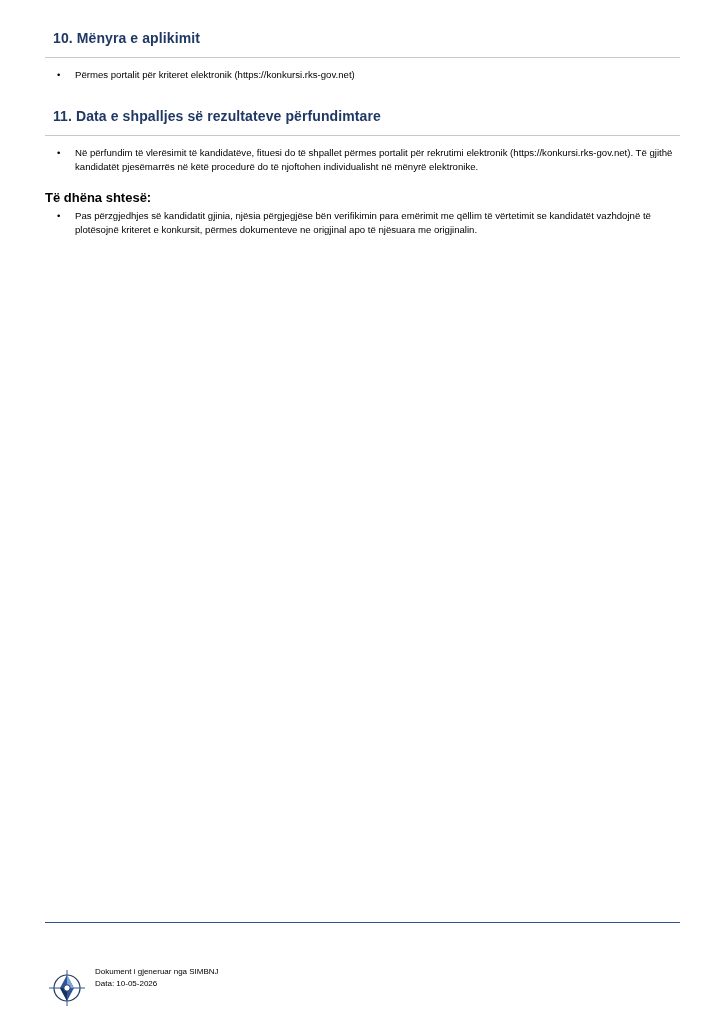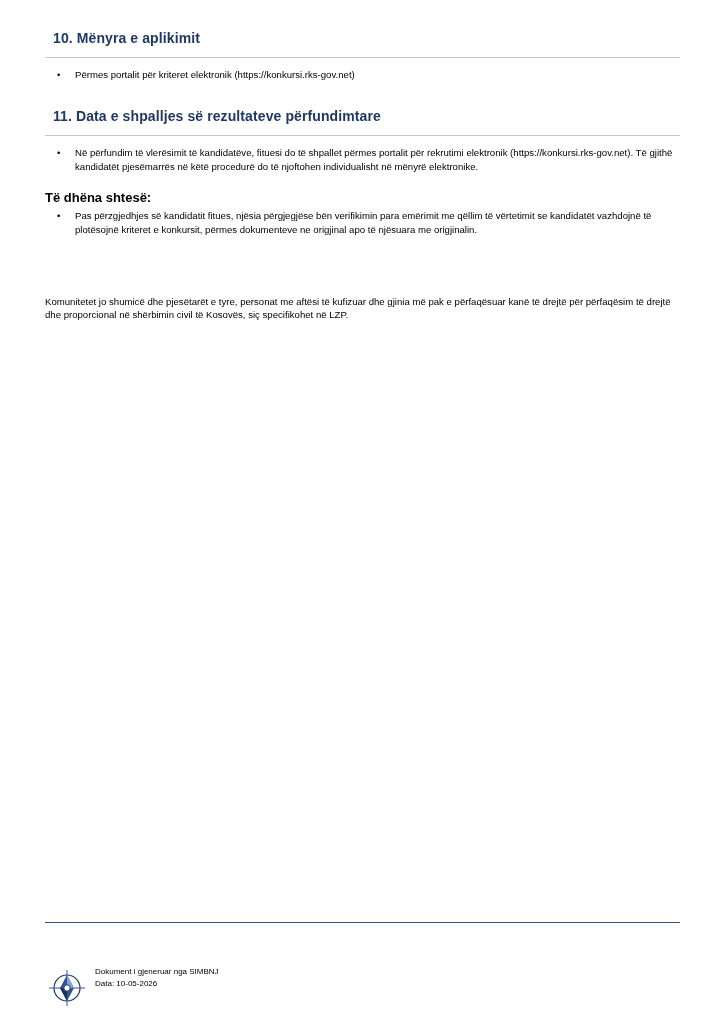--- a/index.html
+++ b/index.html
@@ -132,28 +132,27 @@
       <span class="bullet-text">Në përfundim të vlerësimit të kandidatëve, fituesi do të shpallet përmes portalit për rekrutimi elektronik (https://konkursi.rks-gov.net). Të gjithë kandidatët pjesëmarrës në këtë procedurë do të njoftohen individualisht në mënyrë elektronike.</span>
     </li>
   </ul>
 
   <div class="spacer-14"></div>
 
   <div class="sub-label">Të dhëna shtesë:</div>
   <ul class="bullet-list">
     <li class="bullet-item">
       <span class="bullet-mark">•</span>
-      <span class="bullet-text">Pas përzgjedhjes së kandidatit fitues, njësia përgjegjëse bën verifikimin para emërimit me qëllim të vërtetimit se kandidatët vazhdojnë të plotësojnë kriteret e konkursit, përmes dokumenteve ne origjinal apo të njësuara me origjinalin.</span>
+      <span class="bullet-text">Pas përzgjedhjes së kandidatit gjinia, njësia përgjegjëse bën verifikimin para emërimit me qëllim të vërtetimit se kandidatët vazhdojnë të plotësojnë kriteret e konkursit, përmes dokumenteve ne origjinal apo të njësuara me origjinalin.</span>
     </li>
   </ul>
 
   <div style="height:56px"></div>
 
   <div class="para-block">
-    <p>Komunitetet jo shumicë dhe pjesëtarët e tyre, personat me aftësi të kufizuar dhe gjinia më pak e përfaqësuar kanë të drejtë për përfaqësim të drejtë dhe proporcional në shërbimin civil të Kosovës, siç specifikohet në LZP.</p>
   </div>
 
   <hr class="footer-rule">
   <div class="footer">
     <div class="footer-logo">
       <svg viewBox="0 0 44 44" width="44" height="44" aria-hidden="true">
         <circle cx="22" cy="22" r="13" fill="none" stroke="#1f3864" stroke-width="1.2"></circle>
         <path d="M22 4 L22 40" stroke="#2f5597" stroke-width="1"></path>
         <path d="M4 22 L40 22" stroke="#2f5597" stroke-width="1"></path>
         <path d="M22 9 L29 22 L22 35 L15 22 Z" fill="#2f5597"></path>

